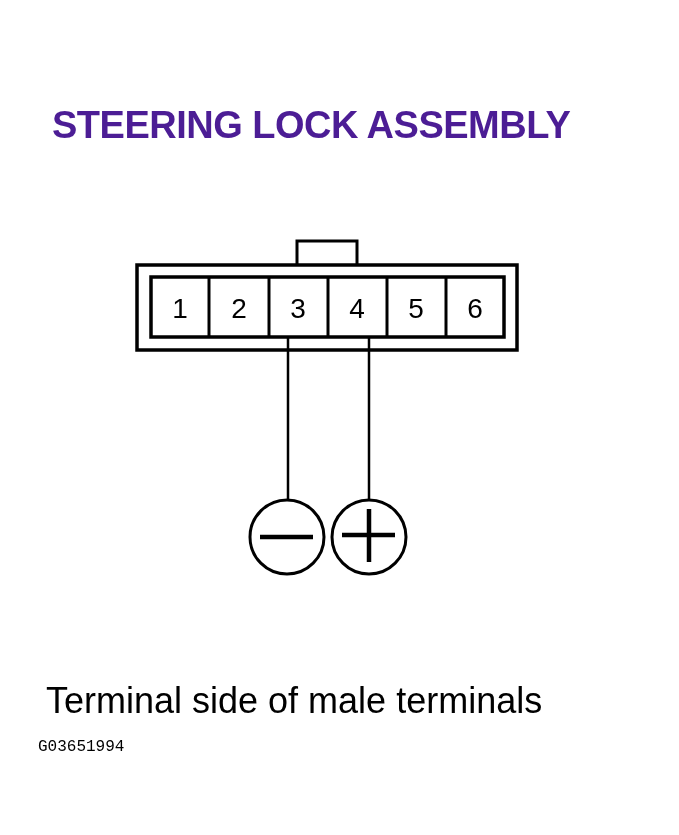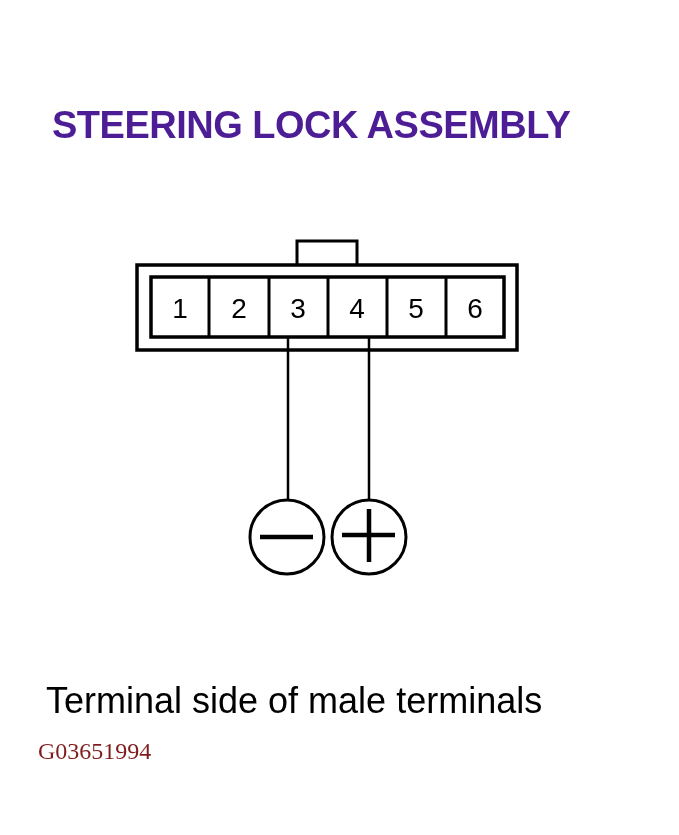--- a/index.html
+++ b/index.html
@@ -11,22 +11,22 @@
     }
     .title div { white-space: nowrap; }
     svg.diagram { position: absolute; left: 0; top: 0; }
     .caption {
       position: absolute; left: 46px; top: 680px;
       font-family: "Liberation Sans", sans-serif; font-size: 36px;
       color: #000; white-space: nowrap;
     }
     .figid {
       position: absolute; left: 38px; top: 738px;
-      font-family: Liberation Serif, serif; font-size: 24px;
-      color: #7f1d1d; white-space: nowrap;
+      font-family: Liberation Mono, monospace; font-size: 16px;
+      color: #000000; white-space: nowrap;
     }
     .pin-label {
       font-family: "Liberation Sans", sans-serif; font-size: 28px; fill: #000;
     }
   </style>
 </head>
 <body>
 
 <div class="title">
   <div>STEERING LOCK ASSEMBLY</div>

